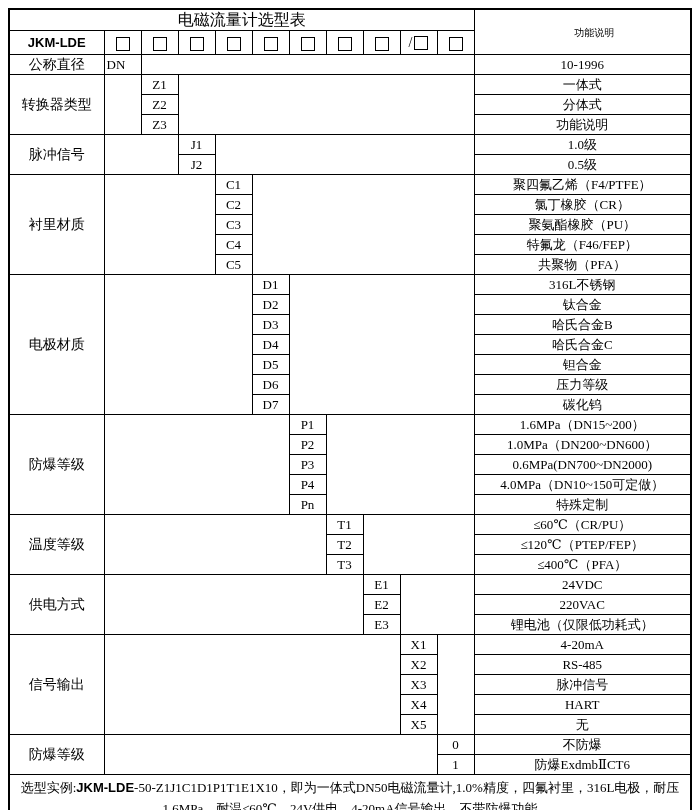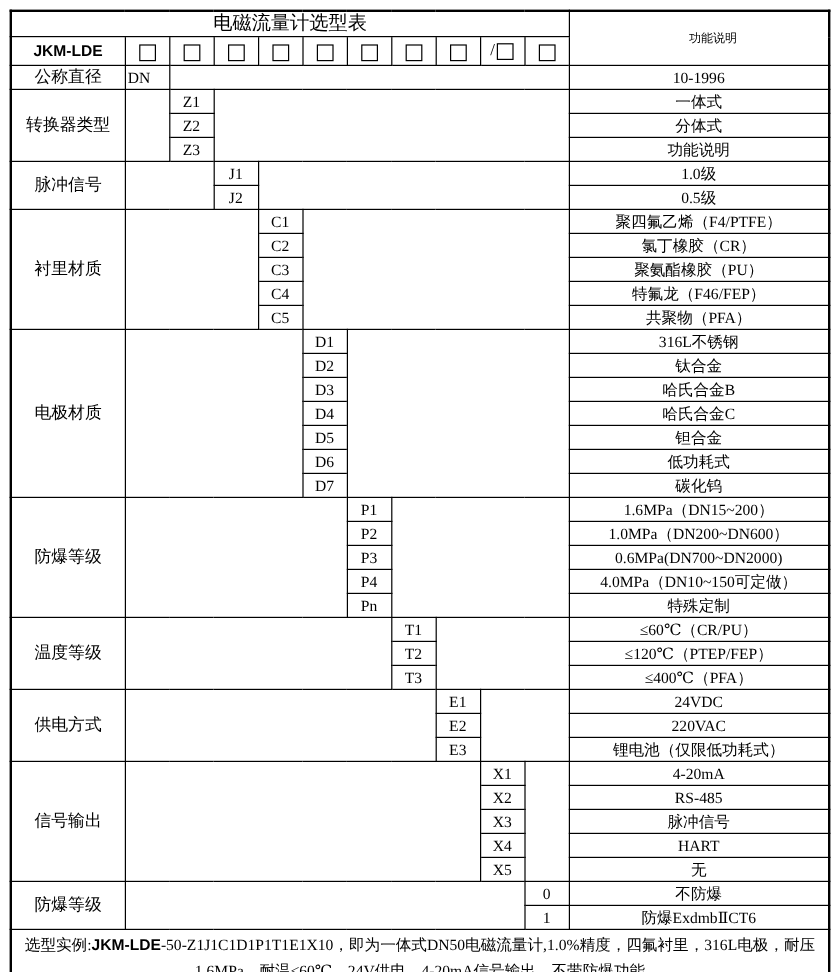--- a/index.html
+++ b/index.html
@@ -162,21 +162,21 @@
   <tr>
     <td class="code">D4</td>
     <td class="desc">哈氏合金C</td>
   </tr>
   <tr>
     <td class="code">D5</td>
     <td class="desc">钽合金</td>
   </tr>
   <tr>
     <td class="code">D6</td>
-    <td class="desc">低功耗式</td>
+    <td class="desc">压力等级</td>
   </tr>
   <tr>
     <td class="code">D7</td>
     <td class="desc">碳化钨</td>
   </tr>
 
   <tr>
     <td class="cat" rowspan="5">防爆等级</td>
     <td class="gap" rowspan="5" colspan="5"></td>
     <td class="code">P1</td>

